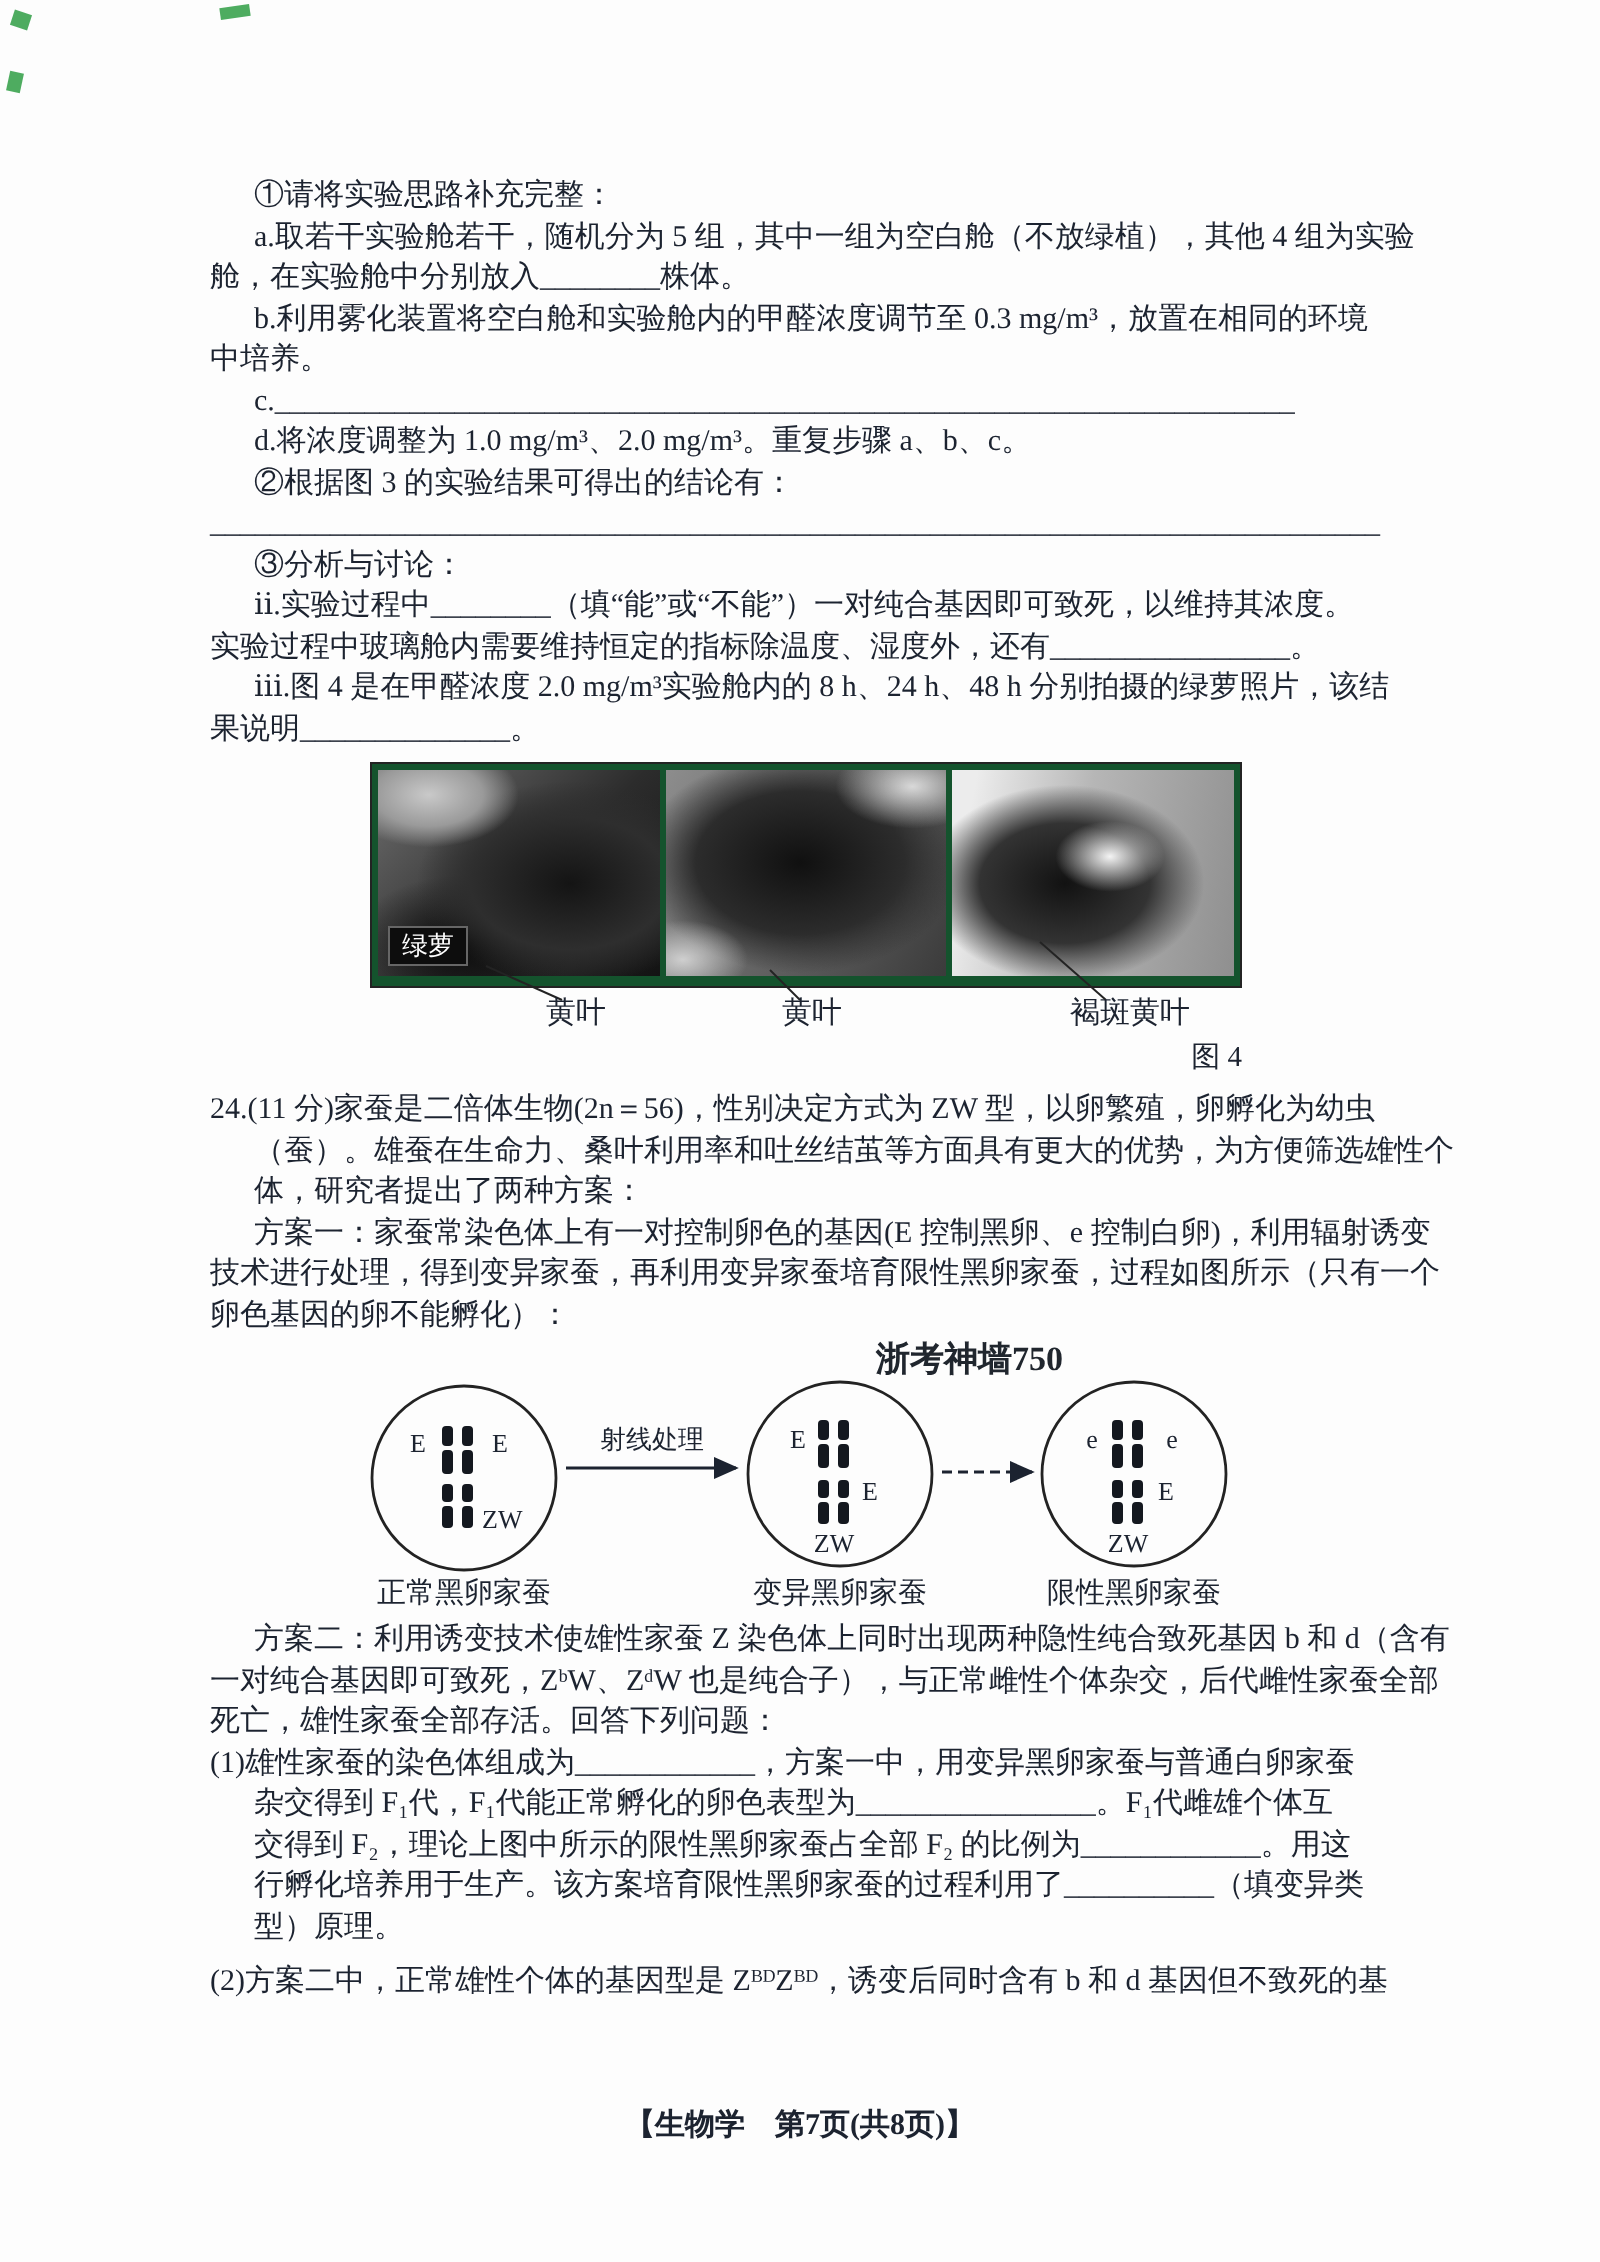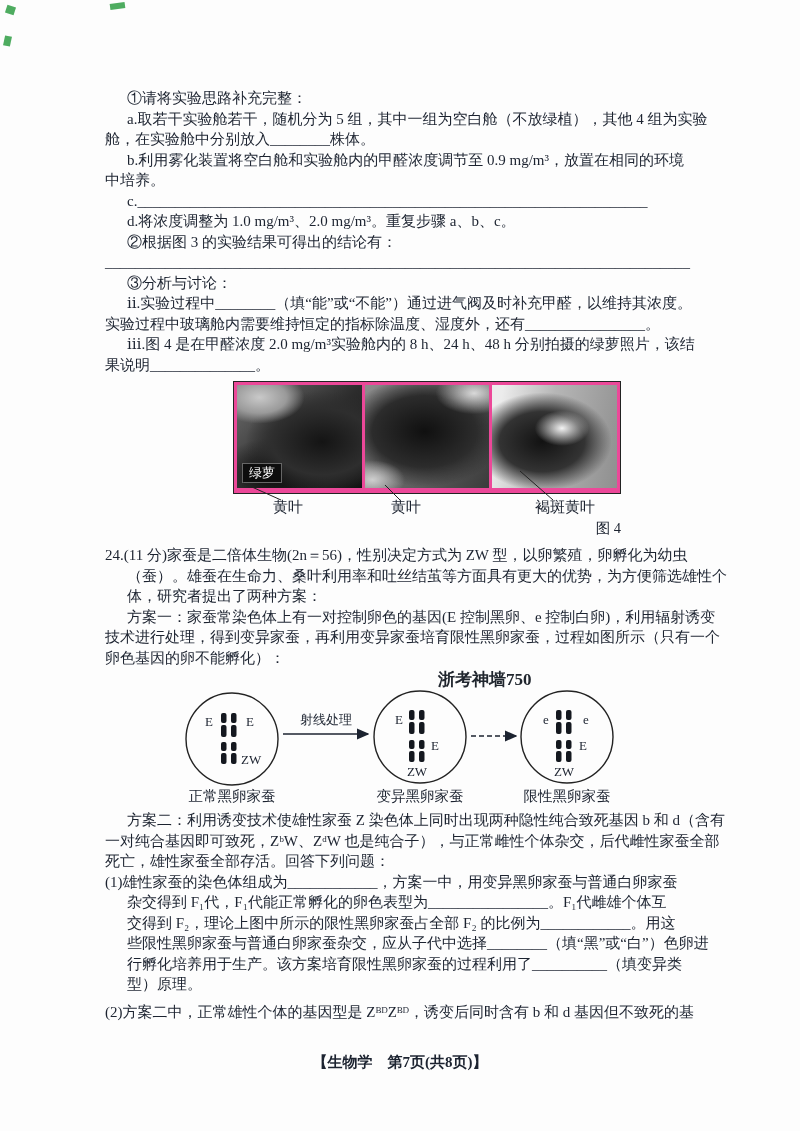--- a/index.html
+++ b/index.html
@@ -14,21 +14,21 @@
   .mark1 { left:6px; top:6px; width:9px; height:8px; transform:rotate(18deg); }
   .mark2 { left:110px; top:3px; width:15px; height:6px; transform:rotate(-8deg); }
   .mark3 { left:4px; top:36px; width:7px; height:10px; transform:rotate(12deg); }
   .content { padding:88px 40px 0 105px; }
   .line { line-height:20.5px; white-space:nowrap; }
   .in { margin-left:22px; }
   .blank { letter-spacing:0; }
 
   
   .figure4 { position:relative; width:436px; height:160px; margin:6px 0 4px 80px; }
-  .fig-box { width:388px; height:113px; border:1.5px solid #232323; padding:3px; display:flex; gap:3px; background:#ec4899;margin-left:48px; }
+  .fig-box { width:436px; height:113px; border:1.5px solid #232323; padding:3px; display:flex; gap:3px; background:#14532d; }
   .photo { position:relative; flex:1 1 0; height:103px; overflow:hidden; }
   .photo1 { background:
       radial-gradient(ellipse 60px 35px at 18% 12%, #c9c9c9 0%, #9a9a9a 45%, rgba(0,0,0,0) 75%),
       radial-gradient(ellipse 90px 60px at 68% 55%, #141414 0%, #2e2e2e 55%, rgba(0,0,0,0) 85%),
       radial-gradient(ellipse 80px 50px at 30% 85%, #0b0b0b 0%, rgba(0,0,0,0) 70%),
       linear-gradient(135deg,#6f6f6f 0%,#2c2c2c 55%,#131313 100%); }
   .photo2 { background:
       radial-gradient(ellipse 55px 30px at 88% 8%, #d9d9d9 0%, rgba(0,0,0,0) 70%),
       radial-gradient(ellipse 50px 30px at 6% 92%, #cfcfcf 0%, rgba(0,0,0,0) 65%),
       radial-gradient(ellipse 95px 65px at 48% 45%, #101010 0%, #2c2c2c 55%, rgba(0,0,0,0) 85%),
@@ -64,28 +64,28 @@
   <div class="scan-mark mark1"></div>
   <div class="scan-mark mark2"></div>
   <div class="scan-mark mark3"></div>
 
   <div class="content">
 
     <div>
       <div class="line in">①请将实验思路补充完整：</div>
       <div class="line in">a.取若干实验舱若干，随机分为 5 组，其中一组为空白舱（不放绿植），其他 4 组为实验</div>
       <div class="line">舱，在实验舱中分别放入________株体。</div>
-      <div class="line in">b.利用雾化装置将空白舱和实验舱内的甲醛浓度调节至 0.9 mg/m³，放置在相同的环境</div>
+      <div class="line in">b.利用雾化装置将空白舱和实验舱内的甲醛浓度调节至 0.3 mg/m³，放置在相同的环境</div>
       <div class="line">中培养。</div>
       <div class="line in blank">c.____________________________________________________________________</div>
       <div class="line in">d.将浓度调整为 1.0 mg/m³、2.0 mg/m³。重复步骤 a、b、c。</div>
       <div class="line in">②根据图 3 的实验结果可得出的结论有：</div>
       <div class="line blank">______________________________________________________________________________</div>
       <div class="line in">③分析与讨论：</div>
-      <div class="line in">ⅱ.实验过程中________（填“能”或“不能”）通过进气阀及时补充甲醛，以维持其浓度。</div>
+      <div class="line in">ⅱ.实验过程中________（填“能”或“不能”）一对纯合基因即可致死，以维持其浓度。</div>
       <div class="line">实验过程中玻璃舱内需要维持恒定的指标除温度、湿度外，还有________________。</div>
       <div class="line in">ⅲ.图 4 是在甲醛浓度 2.0 mg/m³实验舱内的 8 h、24 h、48 h 分别拍摄的绿萝照片，该结</div>
       <div class="line">果说明______________。</div>
     </div>
 
     <div class="figure4">
       <div class="fig-box">
         <div class="photo photo1">
           <span class="photo-tag">绿萝</span>
         </div>
@@ -180,21 +180,20 @@
     <div>
       <div class="line in">方案二：利用诱变技术使雄性家蚕 Z 染色体上同时出现两种隐性纯合致死基因 b 和 d（含有</div>
       <div class="line">一对纯合基因即可致死，ZᵇW、ZᵈW 也是纯合子），与正常雌性个体杂交，后代雌性家蚕全部</div>
       <div class="line">死亡，雄性家蚕全部存活。回答下列问题：</div>
     </div>
 
     <div>
       <div class="line">(1)雄性家蚕的染色体组成为____________，方案一中，用变异黑卵家蚕与普通白卵家蚕</div>
       <div class="line in">杂交得到 F₁代，F₁代能正常孵化的卵色表型为________________。F₁代雌雄个体互</div>
       <div class="line in">交得到 F₂，理论上图中所示的限性黑卵家蚕占全部 F₂ 的比例为____________。用这</div>
-      <div class="line in">些限性黑卵家蚕与普通白卵家蚕杂交，应从子代中选择________（填“黑”或“白”）色卵进</div>
       <div class="line in">行孵化培养用于生产。该方案培育限性黑卵家蚕的过程利用了__________（填变异类</div>
       <div class="line in">型）原理。</div>
     </div>
 
     <div style="margin-top:7px;">
       <div class="line">(2)方案二中，正常雄性个体的基因型是 ZᴮᴰZᴮᴰ，诱变后同时含有 b 和 d 基因但不致死的基</div>
     </div>
 
   </div>
 

